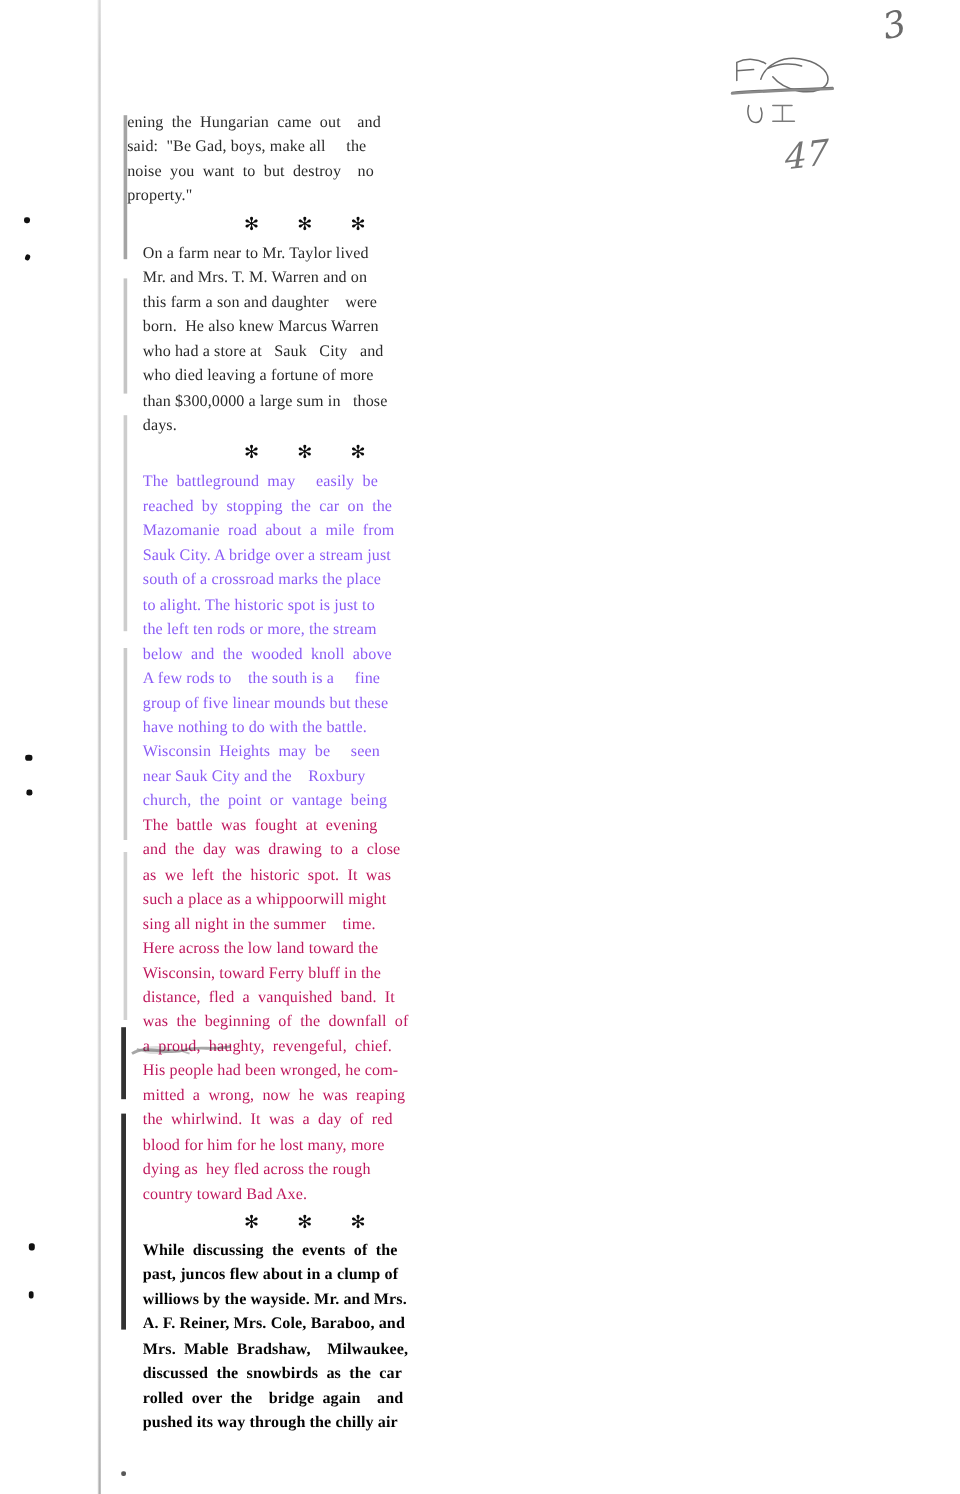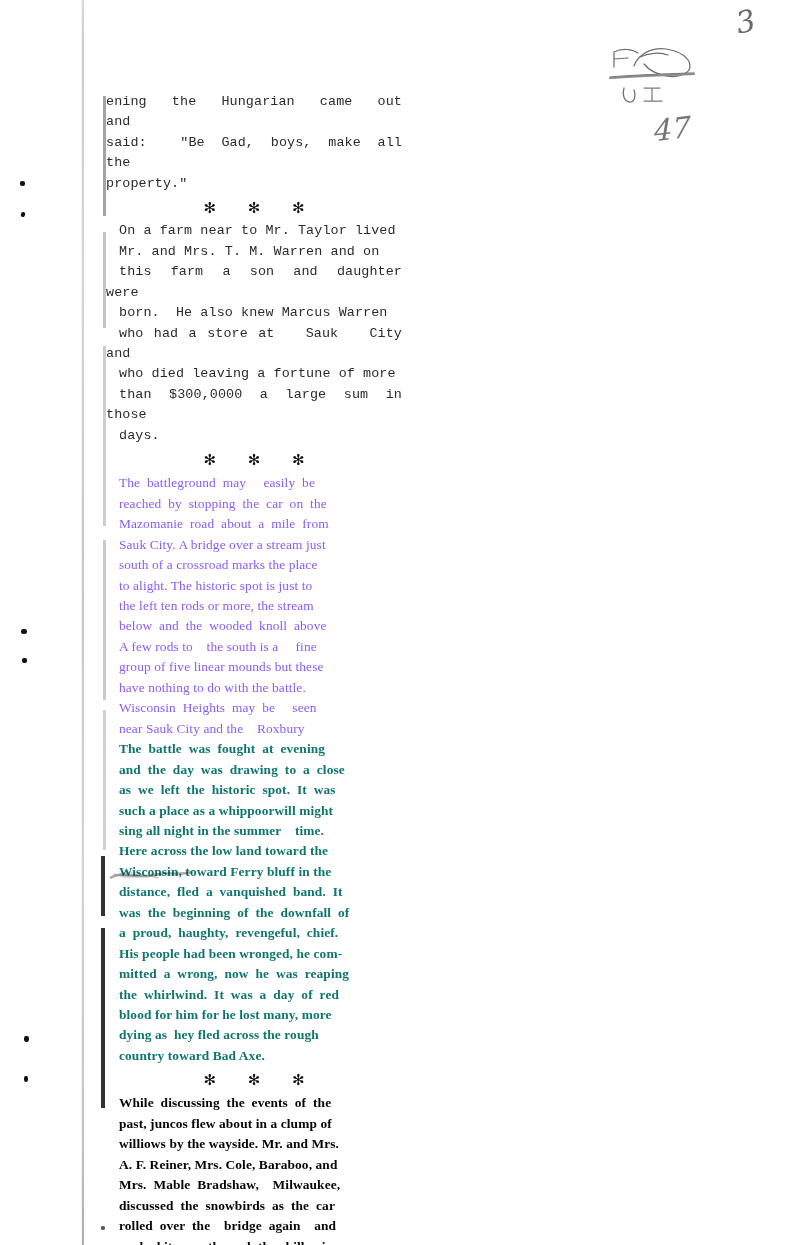--- a/index.html
+++ b/index.html
@@ -71,22 +71,22 @@
   .para {
     margin: 0;
     text-align: justify;
     text-justify: inter-word;
     white-space: pre-wrap;
   }
   .para.indent { text-indent: 13px; }
   .para .ln { display: block; }
 
   
-  .fade-1 { color: #2b2b2b; font-family: Liberation Mono, monospace; }
-  .fade-2 { color: #0f766e; font-weight: bold; }
+  .fade-1 { color: #2b2b2b; }
+  .fade-2 { color: #be185d; }
   .fade-3 { color: #8b5cf6; }
   .bolder { color: #050505; font-weight: 600; }
 
   .divider {
     margin: 3px 0 2px 0;
     text-align: center;
     font-size: 15px;
     letter-spacing: 14px;
     color: #0b0b0b;
     line-height: 22px;
@@ -176,31 +176,31 @@
       <path d="M16 52 C14 58 16 66 22 66 C27 66 28 59 26 54"></path>
       <path d="M36 52 L52 52 M44 52 L44 65 M36 65 L54 65" stroke="#7b7b7b"></path>
     </svg>
   </div>
 
   <div class="annot annot-47">47</div>
 
   <div class="clipping">
     <div class="clip-inner">
 
-      <p class="para fade-1"><span class="ln">ening  the  Hungarian  came  out    and</span><span class="ln">said:  "Be Gad, boys, make all     the</span><span class="ln">property."</span></p>
+      <p class="para fade-1"><span class="ln">ening  the  Hungarian  came  out    and</span><span class="ln">said:  "Be Gad, boys, make all     the</span><span class="ln">noise  you  want  to  but  destroy    no</span><span class="ln">property."</span></p>
 
       <div class="divider">✻ ✻ ✻</div>
 
       <p class="para indent fade-1"><span class="ln">On a farm near to Mr. Taylor lived</span><span class="ln">Mr. and Mrs. T. M. Warren and on</span><span class="ln">this farm a son and daughter    were</span><span class="ln">born.  He also knew Marcus Warren</span><span class="ln">who had a store at   Sauk   City   and</span><span class="ln">who died leaving a fortune of more</span><span class="ln">than $300,0000 a large sum in   those</span><span class="ln">days.</span></p>
 
       <div class="divider">✻ ✻ ✻</div>
 
       <p class="para indent fade-3"><span class="ln">The  battleground  may     easily  be</span><span class="ln">reached  by  stopping  the  car  on  the</span><span class="ln">Mazomanie  road  about  a  mile  from</span><span class="ln">Sauk City. A bridge over a stream just</span><span class="ln">south of a crossroad marks the place</span><span class="ln">to alight. The historic spot is just to</span><span class="ln">the left ten rods or more, the stream</span><span class="ln">below  and  the  wooded  knoll  above</span><span class="ln">A few rods to    the south is a     fine</span><span class="ln">group of five linear mounds but these</span><span class="ln">have nothing to do with the battle.</span></p>
 
-      <p class="para indent fade-3"><span class="ln">Wisconsin  Heights  may  be     seen</span><span class="ln">near Sauk City and the    Roxbury</span></p>
+      <p class="para indent fade-3"><span class="ln">Wisconsin  Heights  may  be     seen</span><span class="ln">near Sauk City and the    Roxbury</span><span class="ln">church,  the  point  or  vantage  being</span></p>
 
       <p class="para indent fade-2"><span class="ln">The  battle  was  fought  at  evening</span><span class="ln">and  the  day  was  drawing  to  a  close</span><span class="ln">as  we  left  the  historic  spot.  It  was</span><span class="ln">such a place as a whippoorwill might</span><span class="ln">sing all night in the summer    time.</span><span class="ln">Here across the low land toward the</span><span class="ln">Wisconsin, toward Ferry bluff in the</span><span class="ln">distance,  fled  a  vanquished  band.  It</span><span class="ln">was  the  beginning  of  the  downfall  of</span><span class="ln">a  proud,  haughty,  revengeful,  chief.</span><span class="ln">His people had been wronged, he com-</span><span class="ln">mitted  a  wrong,  now  he  was  reaping</span><span class="ln">the  whirlwind.  It  was  a  day  of  red</span><span class="ln">blood for him for he lost many, more</span><span class="ln">dying as  hey fled across the rough</span><span class="ln">country toward Bad Axe.</span></p>
 
       <div class="divider">✻ ✻ ✻</div>
 
       <p class="para indent bolder"><span class="ln">While  discussing  the  events  of  the</span><span class="ln">past, juncos flew about in a clump of</span><span class="ln">williows by the wayside. Mr. and Mrs.</span><span class="ln">A. F. Reiner, Mrs. Cole, Baraboo, and</span><span class="ln">Mrs.  Mable  Bradshaw,    Milwaukee,</span><span class="ln">discussed  the  snowbirds  as  the  car</span><span class="ln">rolled  over  the    bridge  again    and</span><span class="ln">pushed its way through the chilly air</span></p>
 
     </div>
   </div>
 

